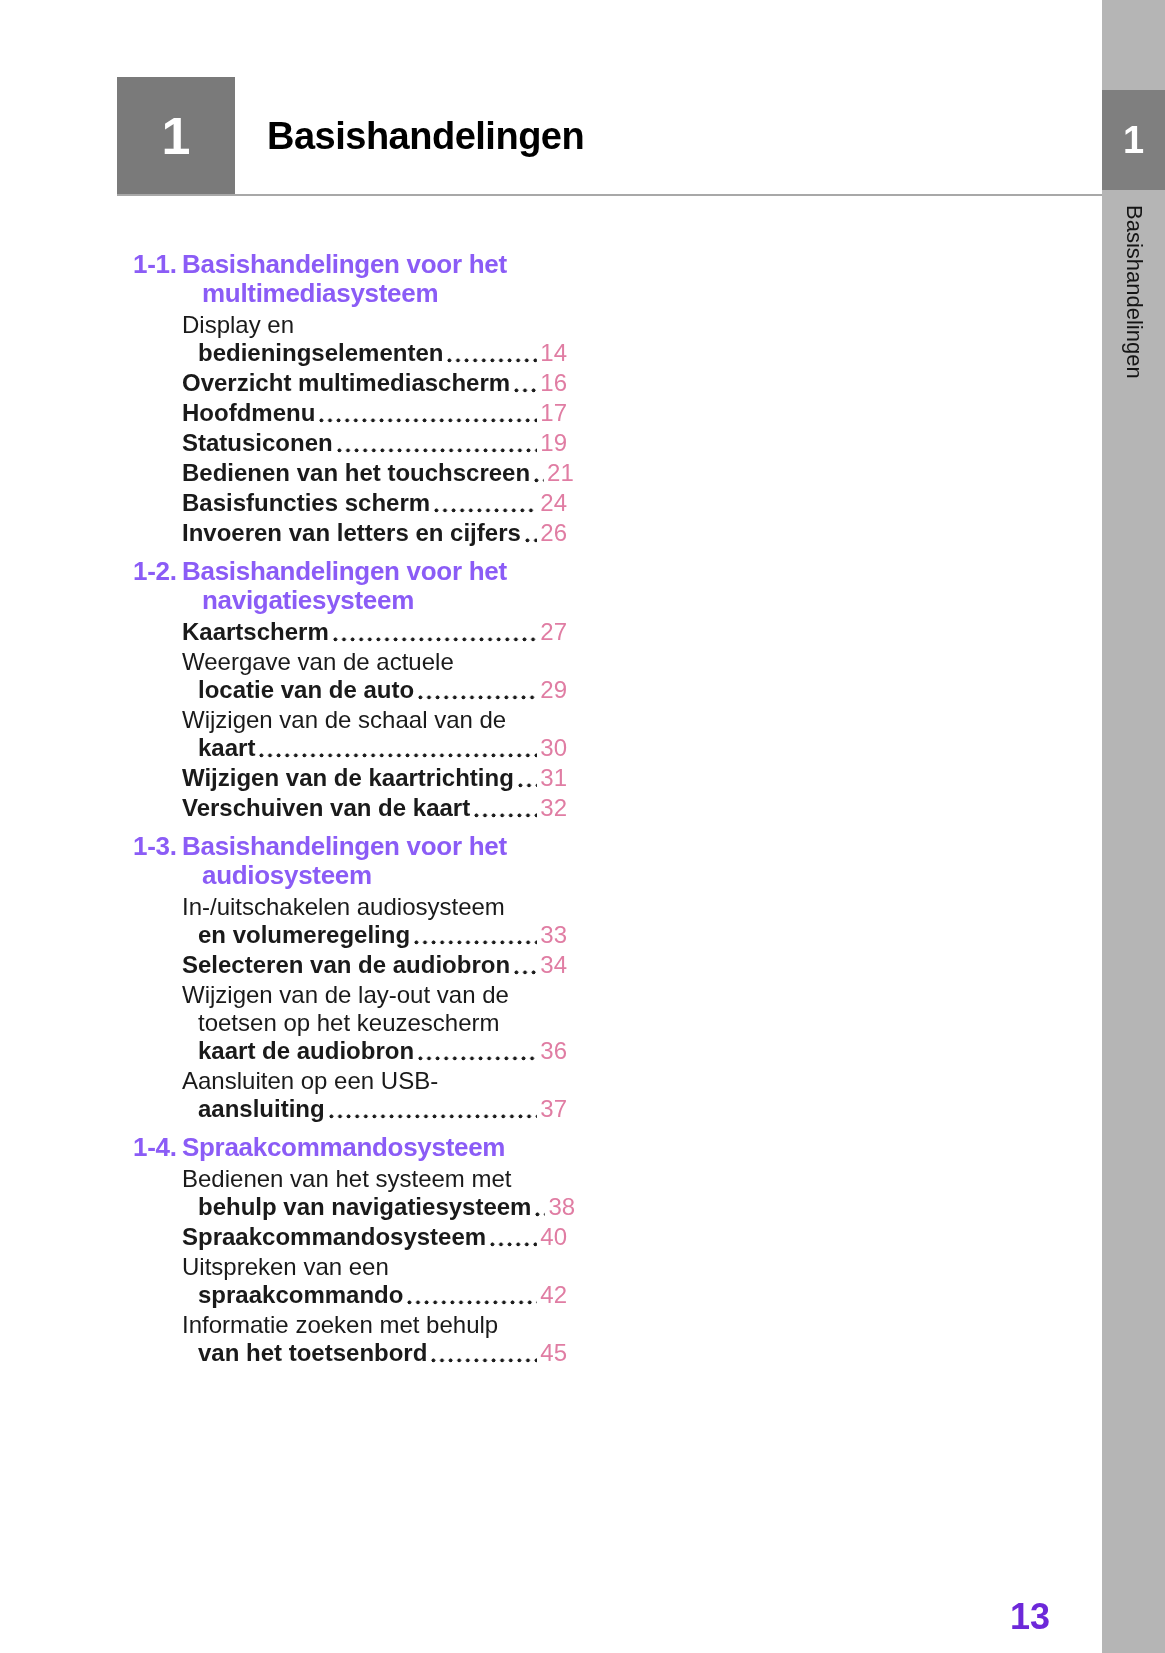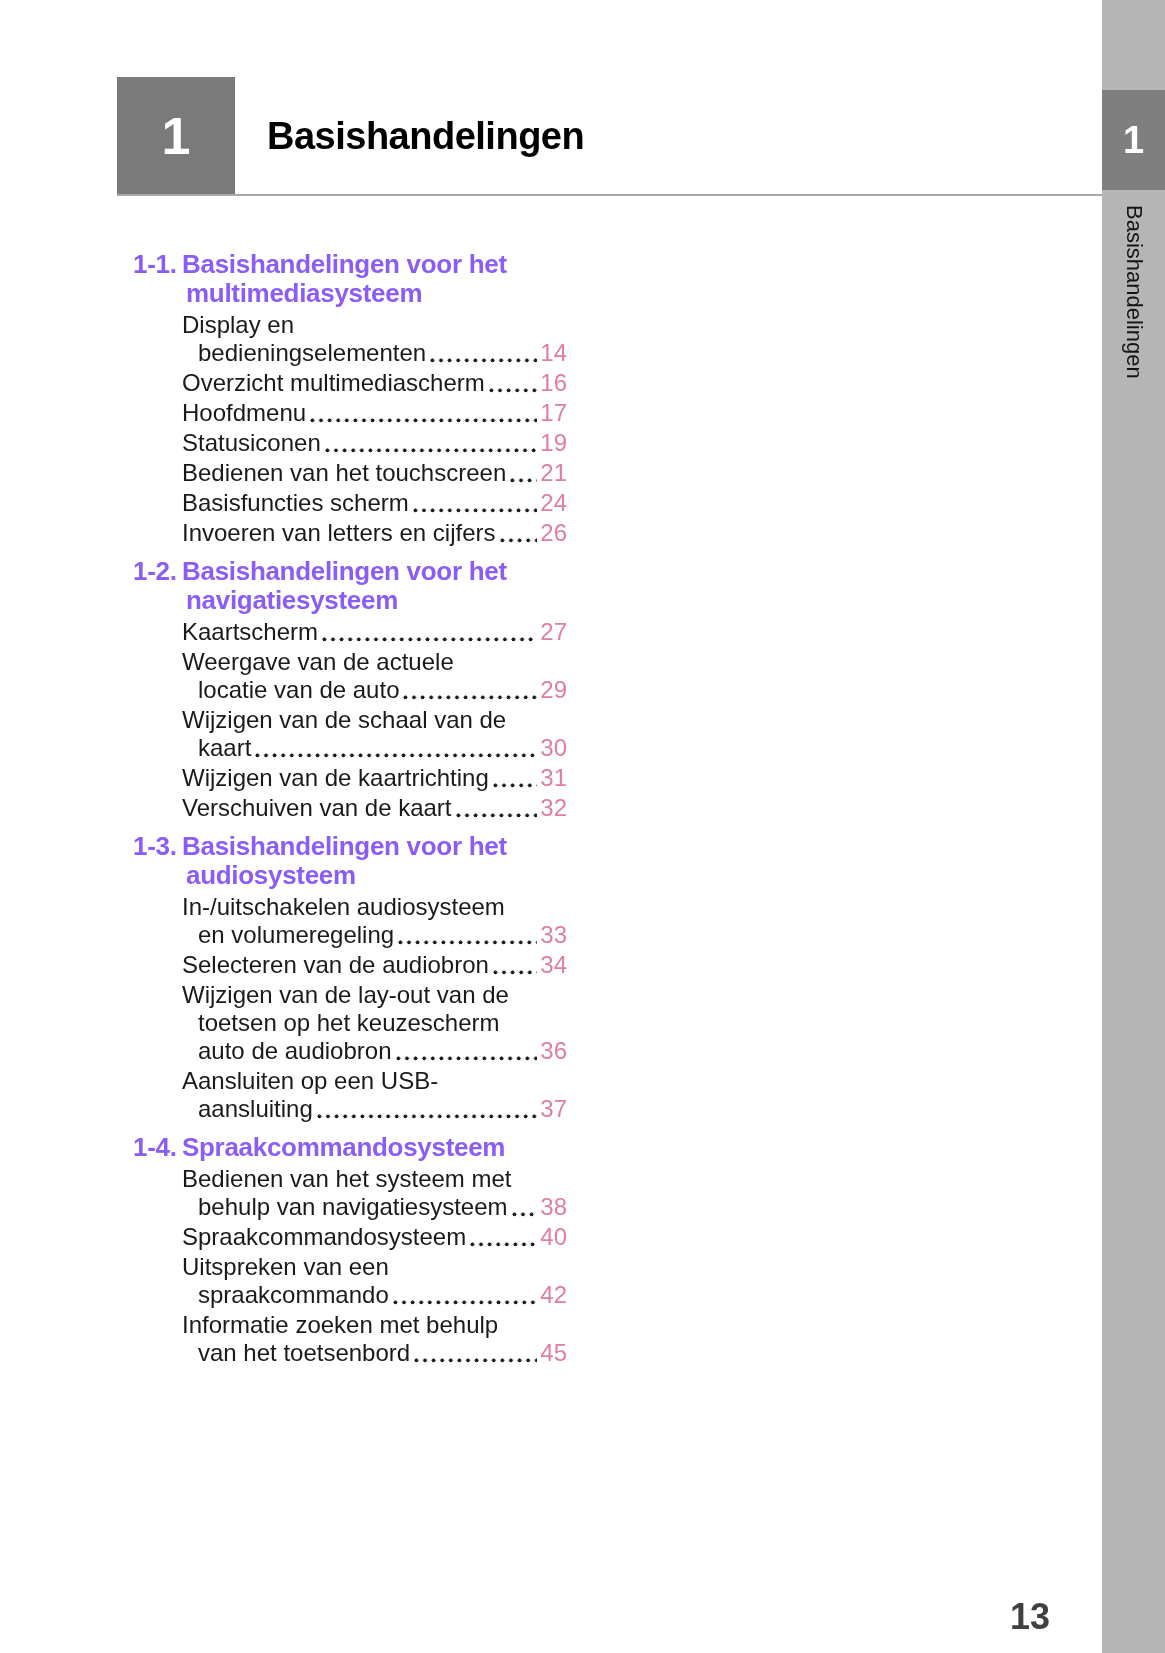--- a/index.html
+++ b/index.html
@@ -86,31 +86,31 @@
     display: flex;
     font-weight: bold;
     font-size: 26px;
     line-height: 29px;
     color: #8b5cf6;
     letter-spacing: -0.3px;
     margin-bottom: 3px;
   }
   .section-number { flex: 0 0 49px; }
   .section-title { flex: 1 1 auto; }
-  .section-title .t-line + .t-line { margin-left: 4px; }
+  .section-title .t-line + .t-line { margin-left: 20px; }
 
   .toc-entry {
     margin-left: 49px;
     margin-bottom: 2px;
     cursor: pointer;
   }
   .toc-entry .e-line + .e-line,
   .toc-entry .e-line.cont { margin-left: 16px; }
   .e-line.lastline { display: flex; align-items: baseline; }
-  .e-text { white-space: nowrap; }
+  .e-text { white-space: nowrap; font-weight: bold; }
   .leader {
     flex: 1 1 auto;
     min-width: 10px;
     align-self: flex-end;
     height: 5px;
     margin: 0 3px 4px 4px;
     background-image: radial-gradient(circle at 2.4px 2.4px, #1c1c1c 1.7px, transparent 2.2px);
     background-size: 8.6px 5px;
     background-repeat: repeat-x;
     background-position: left bottom;
@@ -123,21 +123,21 @@
 
   
   .footer-page-number {
     position: absolute;
     top: 1596px;
     left: 1008px;
     width: 42px;
     text-align: right;
     font-size: 36px;
     font-weight: bold;
-    color: #404040;
+    color: #6d28d9;
   }
 </style>
 </head>
 <body>
 
 <div class="page">
 
   <div class="chapter-box">
     <span>1</span>
   </div>
@@ -277,21 +277,21 @@
           <div class="e-line lastline">
             <span class="e-text">Selecteren van de audiobron</span>
             <span class="leader"></span>
             <span class="e-page">34</span>
           </div>
         </div>
         <div class="toc-entry">
           <div class="e-line">Wijzigen van de lay-out van de</div>
           <div class="e-line">toetsen op het keuzescherm</div>
           <div class="e-line lastline">
-            <span class="e-text">auto de audiobron</span>
+            <span class="e-text">kaart de audiobron</span>
             <span class="leader"></span>
             <span class="e-page">36</span>
           </div>
         </div>
         <div class="toc-entry">
           <div class="e-line">Aansluiten op een USB-</div>
           <div class="e-line lastline">
             <span class="e-text">aansluiting</span>
             <span class="leader"></span>
             <span class="e-page">37</span>

